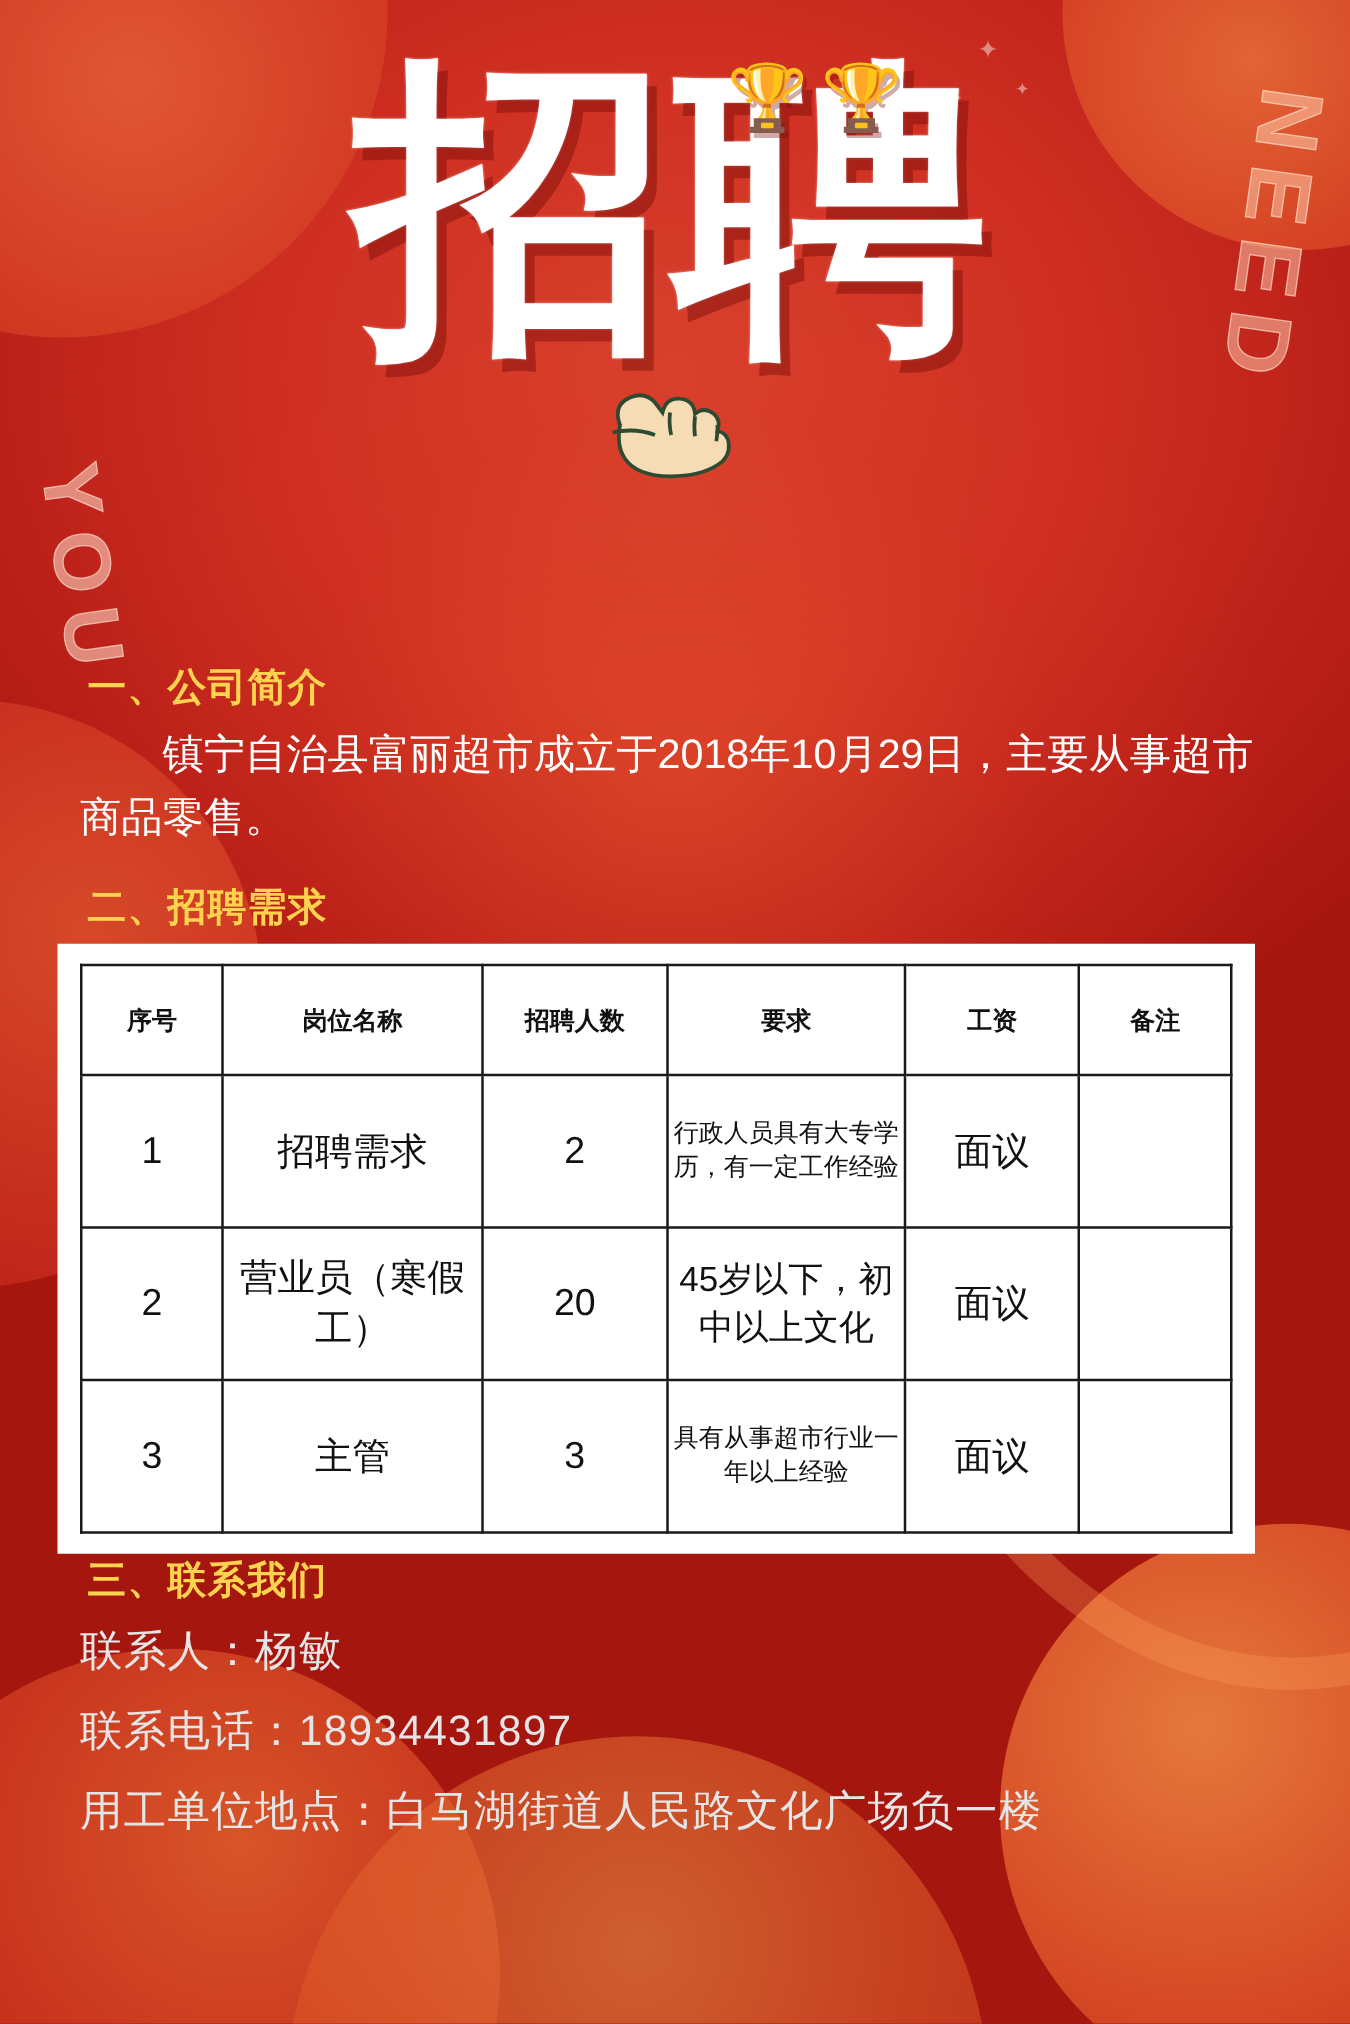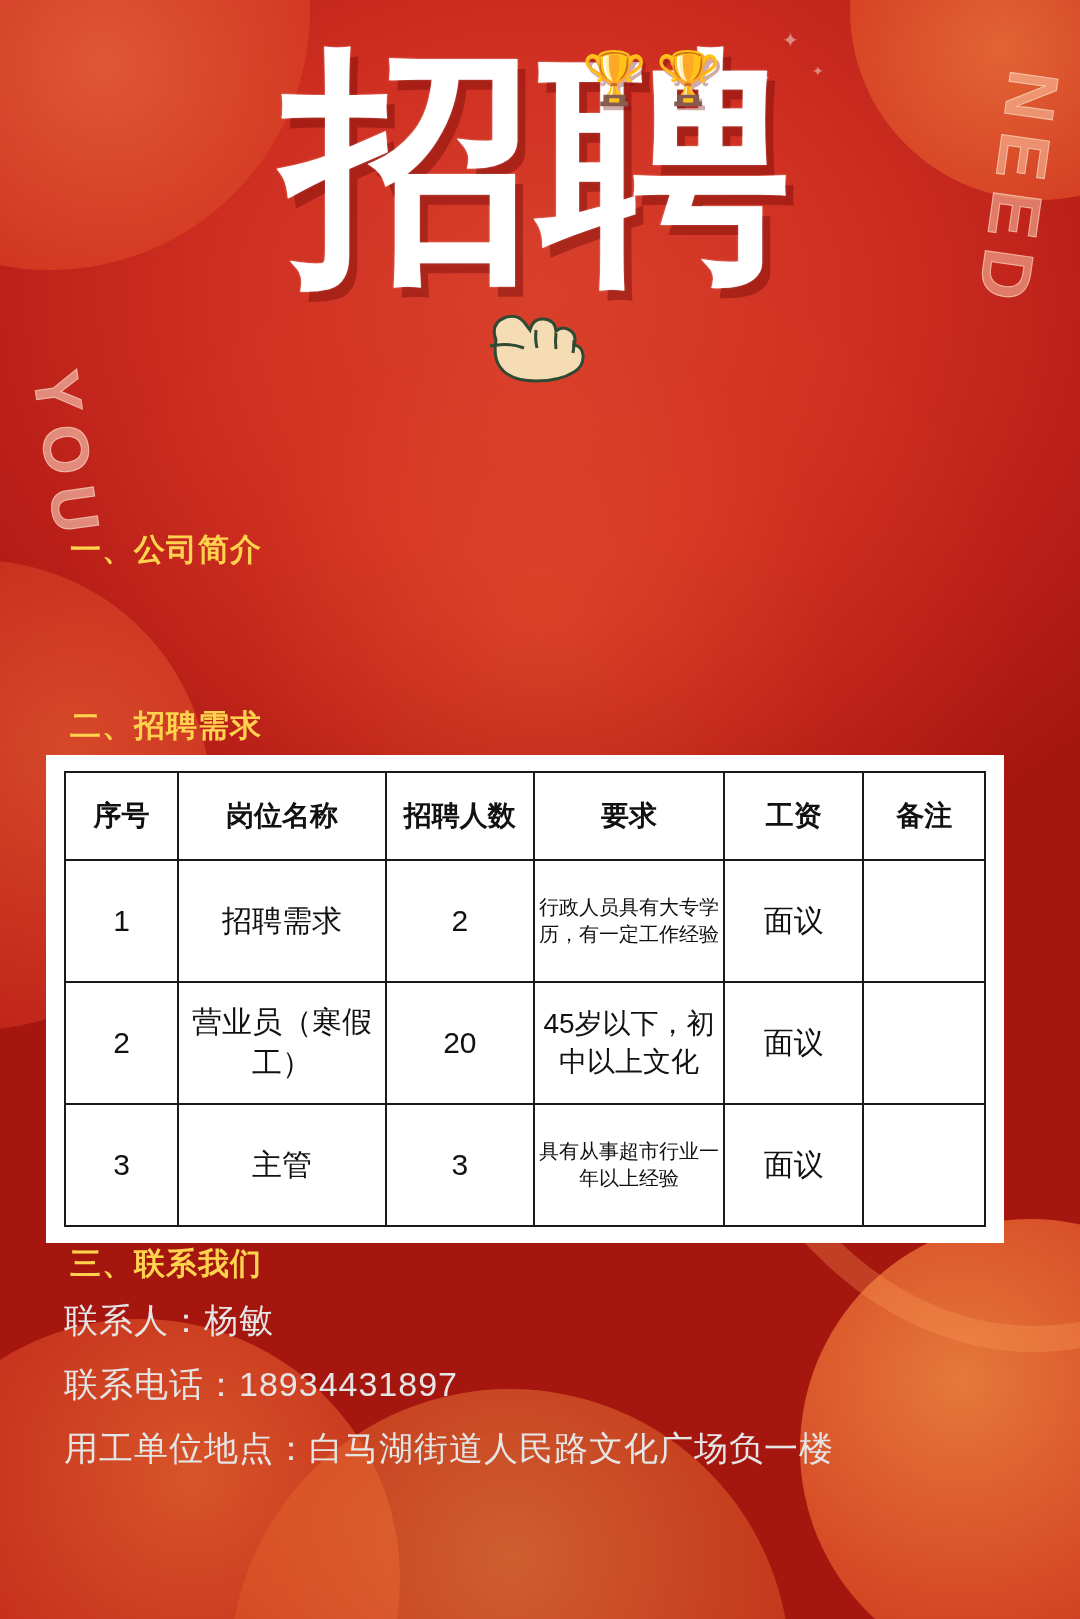--- a/index.html
+++ b/index.html
@@ -214,21 +214,21 @@
   }
   table td, table th {
     border: 2px solid #1a1a1a;
     text-align: center;
     vertical-align: middle;
     color: #111;
     padding: 6px 4px;
   }
   thead th {
     height: 74px;
-    font-size: 28px;
+    font-size: 20px;
     font-weight: 700;
     border-radius: 17px;
   }
   tbody td {
     height: 108px;
     font-size: 30px;
   }
   tbody td.req-small {
     font-size: 20px;
     line-height: 1.35;
@@ -276,20 +276,21 @@
       <path d="M18 52 q-6 -16 8 -22 q12 -5 20 4 l6 8 q3 -12 14 -11 q11 1 12 12 q7 -6 15 0 q6 5 3 14 q8 1 9 10 q1 11 -9 17 q-14 9 -38 9 q-26 0 -36 -14 q-7 -10 -4 -27 z"></path>
       <path d="M58 42 q-1 10 1 18" fill="none"></path>
       <path d="M78 45 q-1 9 0 16" fill="none"></path>
       <path d="M96 52 q0 8 -1 13" fill="none"></path>
     </g>
     <path d="M12 58 q18 -4 34 2" fill="none" stroke="#2e4a33" stroke-width="3"></path>
   </svg>
 
 
   <div class="section-title" id="sec1-title">一、公司简介</div>
+  <div class="body-text indent" id="sec1-body">镇宁自治县富丽超市成立于2018年10月29日，主要从事超市商品零售。</div>
 
   <div class="section-title" id="sec2-title">二、招聘需求</div>
 
   <div class="table-card">
     <table>
       <thead>
         <tr>
           <th class="col-1">序号</th>
           <th class="col-2">岗位名称</th>
           <th class="col-3">招聘人数</th>

